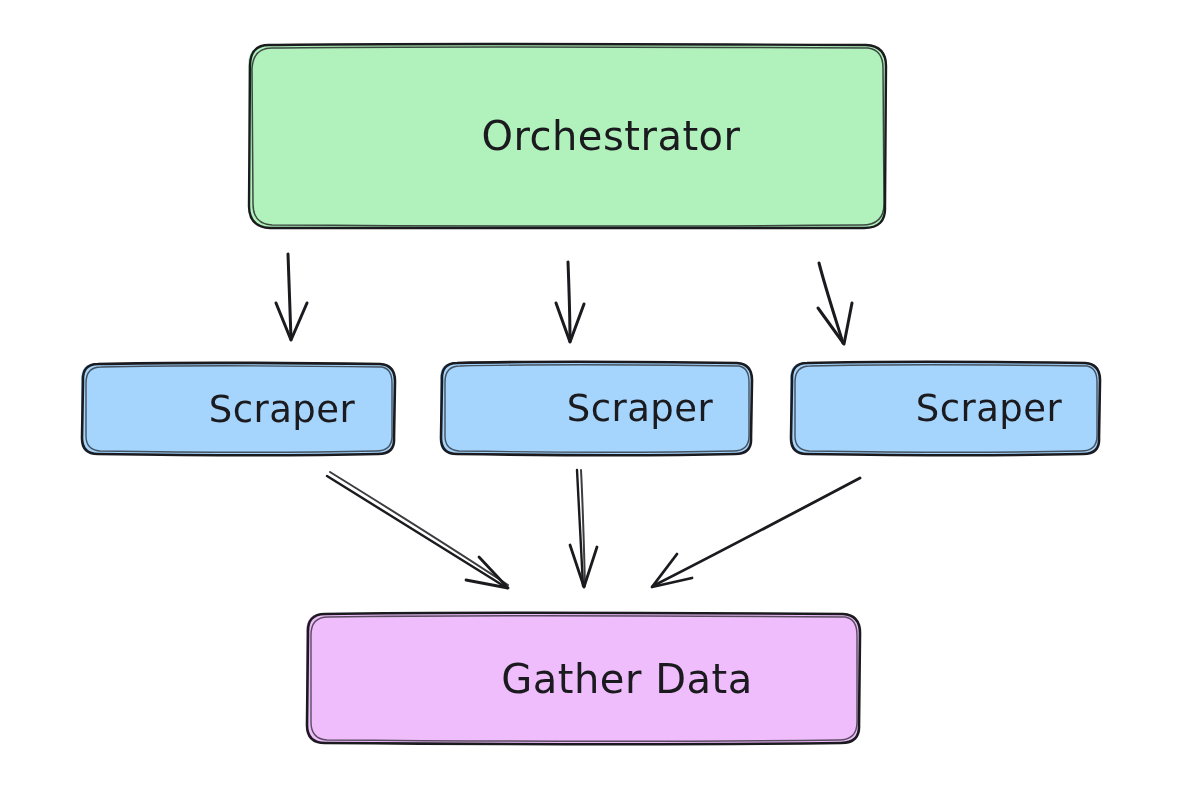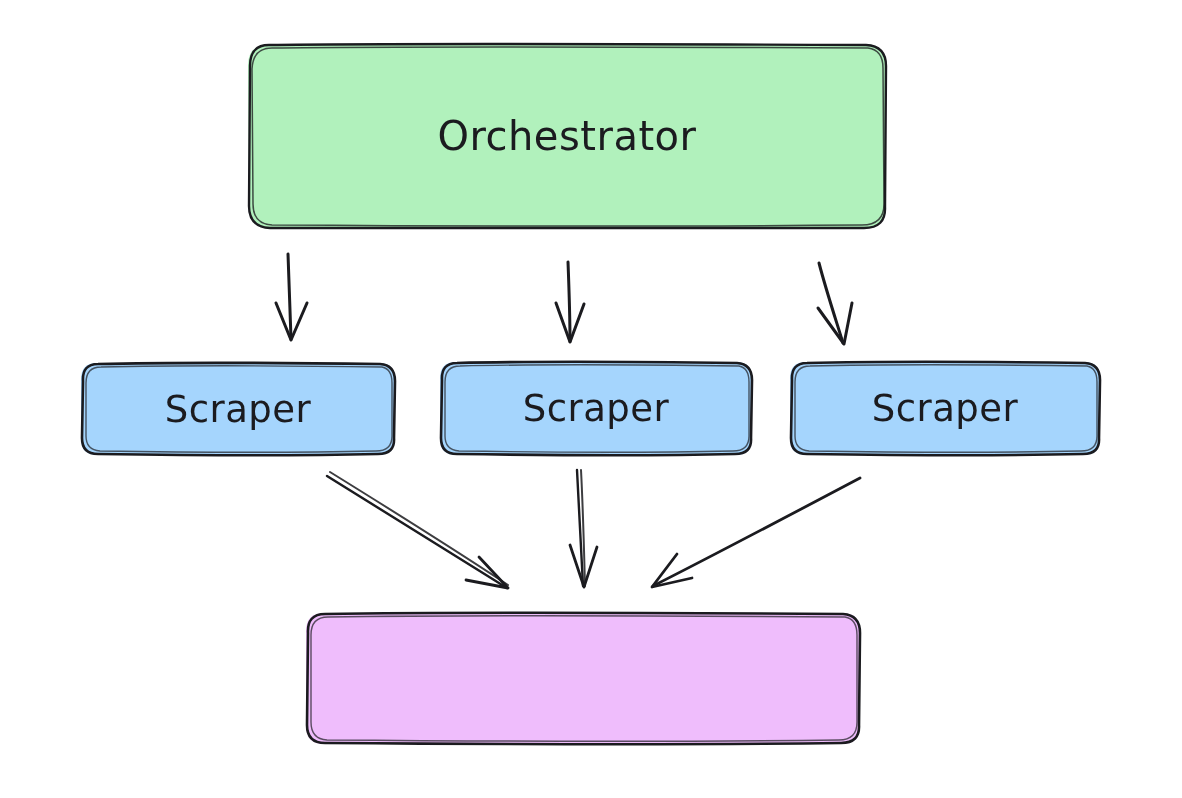--- a/index.html
+++ b/index.html
@@ -31,20 +31,21 @@
     display: flex;
     align-items: center;
     justify-content: center;
     color: #1b1b1f;
     font-family: "DejaVu Sans", sans-serif;
     font-size: 37px;
     font-weight: 400;
     letter-spacing: 0.5px;
     white-space: nowrap;
     pointer-events: none;
+    margin-left: 44px;
   }
   .node-hit {
     position: absolute;
     cursor: pointer;
   }
 </style>
 </head>
 <body>
 
 <div id="diagram-root">
@@ -116,20 +117,21 @@
   </svg>
 
   <div class="node-label" style="left:248px; top:44px; width:638px; height:184px; font-size:40px;">Orchestrator</div>
 
   <div class="node-label" style="left:81px; top:363px; width:314px; height:92px;">Scraper</div>
 
   <div class="node-label" style="left:440px; top:362px; width:312px; height:93px;">Scraper</div>
 
   <div class="node-label" style="left:790px; top:362px; width:310px; height:93px;">Scraper</div>
 
+  <div class="node-label" style="left:306px; top:613px; width:554px; height:131px; font-size:40px;">Gather Data</div>
 
   <div class="node-hit" style="left:248px; top:44px; width:638px; height:184px;"></div>
   <div class="node-hit" style="left:81px; top:363px; width:314px; height:92px;"></div>
   <div class="node-hit" style="left:440px; top:362px; width:312px; height:93px;"></div>
   <div class="node-hit" style="left:790px; top:362px; width:310px; height:93px;"></div>
   <div class="node-hit" style="left:306px; top:613px; width:554px; height:131px;"></div>
 
 </div>
 
 </body></html>

